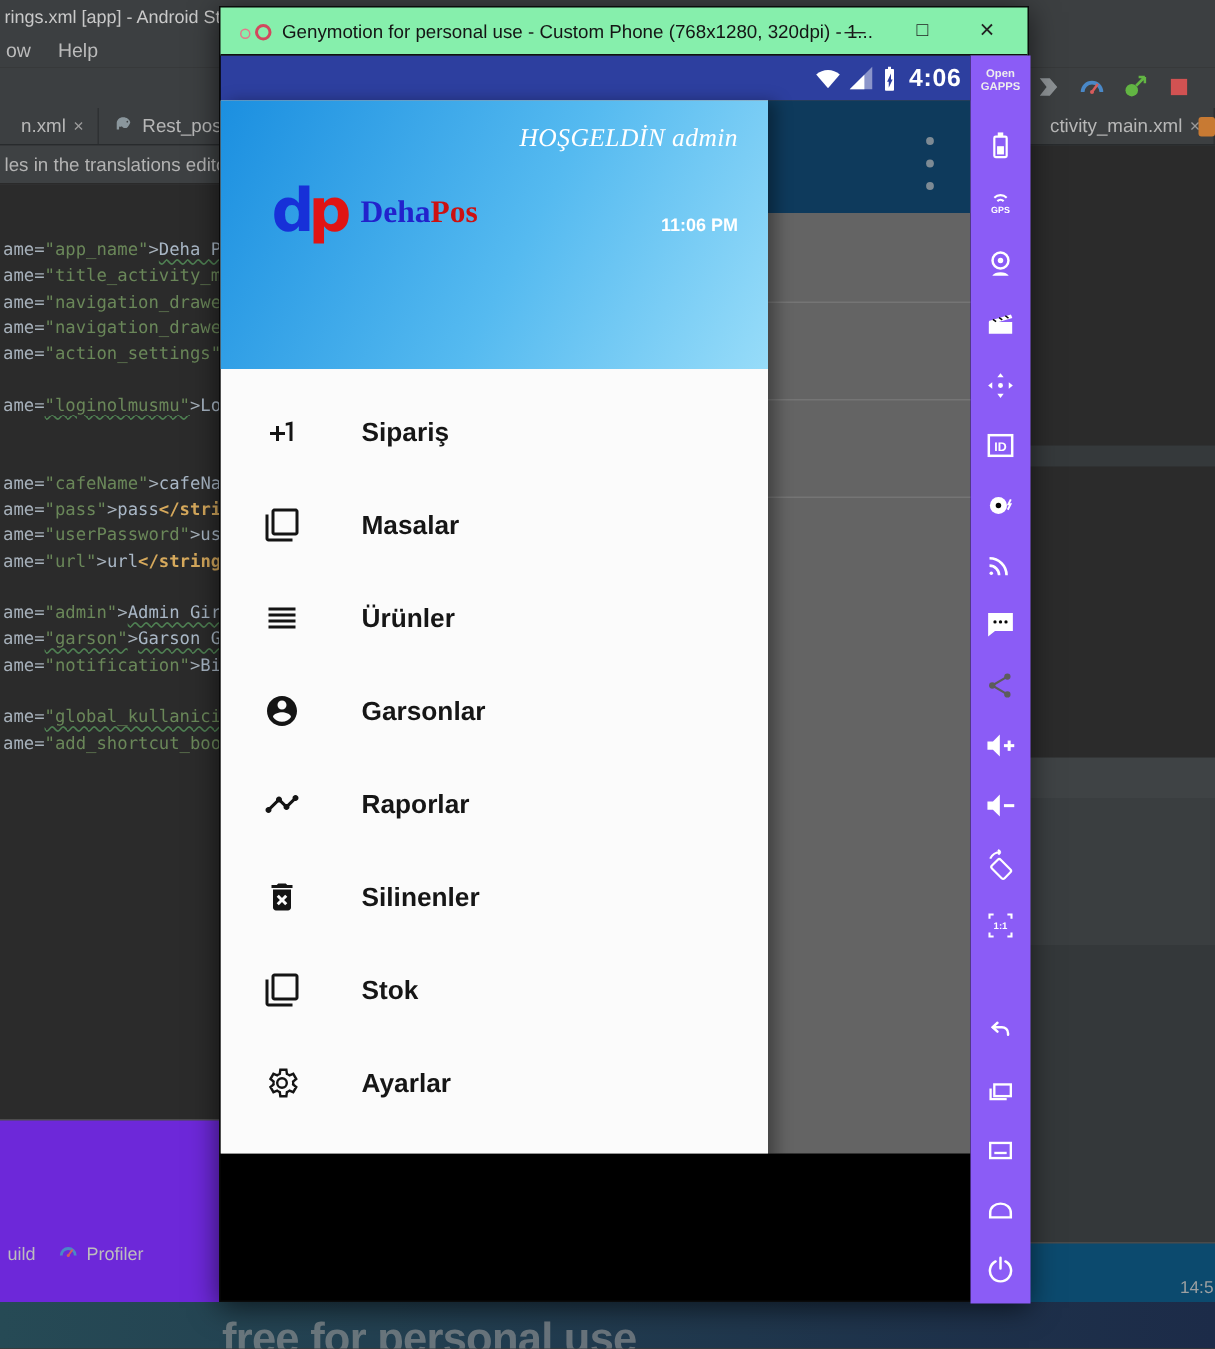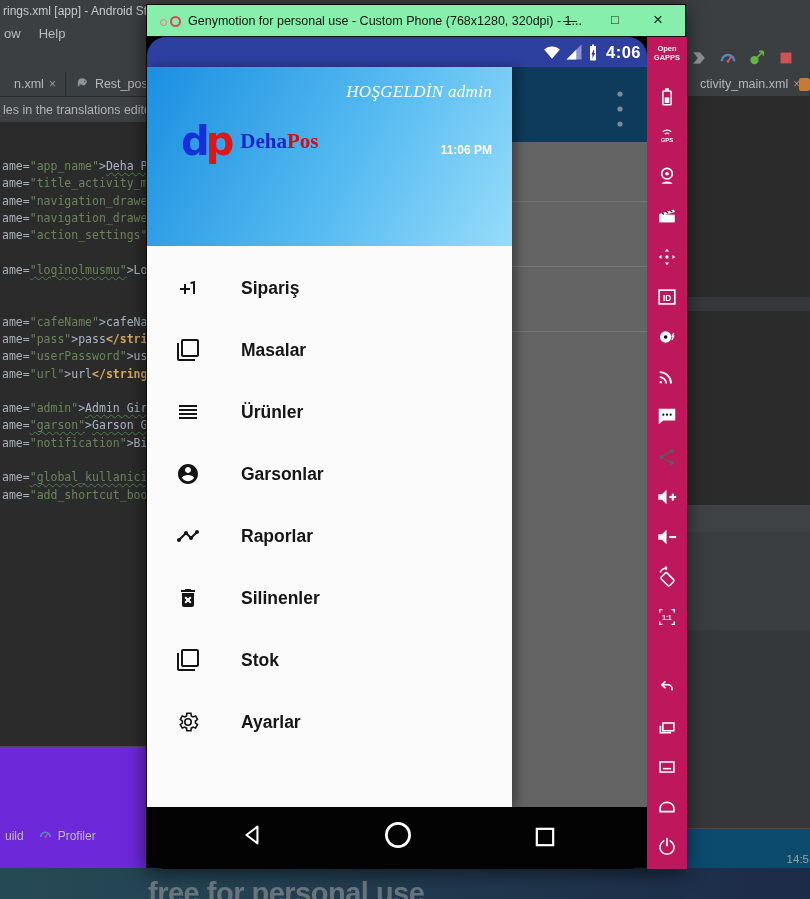--- a/index.html
+++ b/index.html
@@ -57,21 +57,21 @@
   .g-logo i { position:absolute; border-radius:50%; }
   .g-logo .c1 { left:0; top:3px; width:7px; height:7px; border:1.6px solid #e4798c; }
   .g-logo .c2 { left:10px; top:0px; width:11px; height:11px; border:2.2px solid #d2485e; }
   .g-title { position:absolute; left:41px; top:0; height:32px; line-height:32px;
     font-size:12.5px; color:#151515; white-space:nowrap; }
   .g-btn { position:absolute; top:0; width:30px; height:32px; text-align:center;
     line-height:30px; color:#222; font-size:14px; }
   .g-min { right:100px; } .g-max { right:55px; font-size:13px; } .g-close { right:12px; font-size:17px; }
 
   
-  .screen { left:0; top:32px; width:500px; height:832px; background:#000; overflow:hidden;border-radius:19px; }
+  .screen { left:0; top:32px; width:500px; height:732px; background:#000; overflow:hidden; }
   .statusbar { left:0; top:0; width:500px; height:30px; background:#2d3f9f; }
   .sb-right { position:absolute; right:6px; top:0; height:30px; display:flex;
     align-items:center; gap:4px; }
   .sb-right svg { display:block; }
   .sb-time { color:#fff; font-size:16.5px; font-weight:bold; letter-spacing:.5px; margin-left:3px; }
 
   .appzone { left:0; top:30px; width:500px; height:740px; background:#646464; }
   .behind-toolbar { position:absolute; left:365px; top:0; width:135px; height:75px; background:#0e3a5c; }
   .behind-sep { position:absolute; left:365px; width:135px; height:1px; background:#757575; }
   .overflow-dots { position:absolute; left:100px; top:22px; }
@@ -95,21 +95,21 @@
   .mi-icon { position:absolute; left:29px; top:19px; width:24px; height:24px; }
   .mi-icon svg { width:24px; height:24px; }
   .mi-label { position:absolute; left:94px; top:0; height:62px; line-height:62px;
     font-size:17.5px; font-weight:600; color:#161616; }
 
   .navbar { left:0; top:770px; width:500px; height:62px; background:#030303; }
   .nav-ic { position:absolute; }
   .nav-back { left:92px; top:14px; } .nav-home { left:234px; top:11px; } .nav-recents { left:384px; top:16px; }
 
   
-  .g-sidebar { left:500px; top:32px; width:40px; height:832px; background:#be185d; }
+  .g-sidebar { left:500px; top:32px; width:40px; height:832px; background:#8b5cf6; }
   .gapps { position:absolute; left:0; top:8px; width:40px; text-align:center; color:#eee;
     font-size:7.5px; font-weight:bold; line-height:8.5px; }
   .tool-btn { position:absolute; left:9px; width:22px; height:22px; }
   .tool-btn svg { width:22px; height:22px; display:block; }
 
   .watermark { left:1px; top:872px; color:#9b9b9b; opacity:.58; font-size:29px;
     font-weight:bold; white-space:nowrap; letter-spacing:-.5px; z-index:5; }
 </style>
 </head>
 <body>

